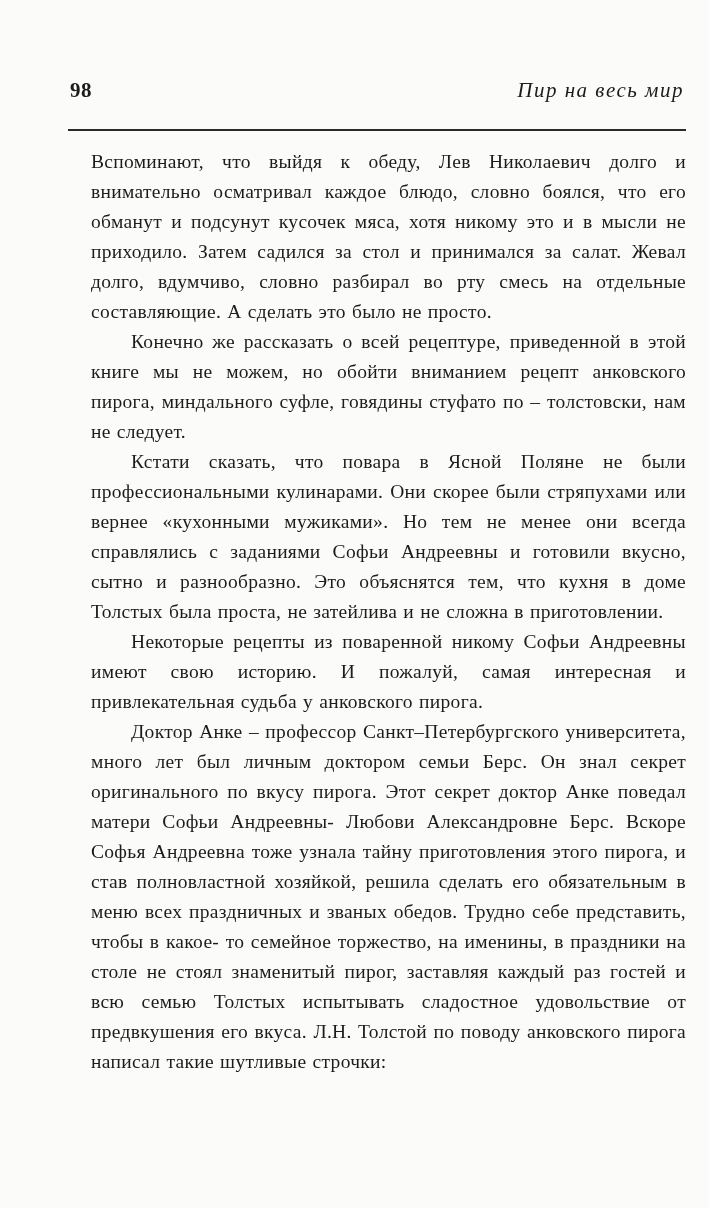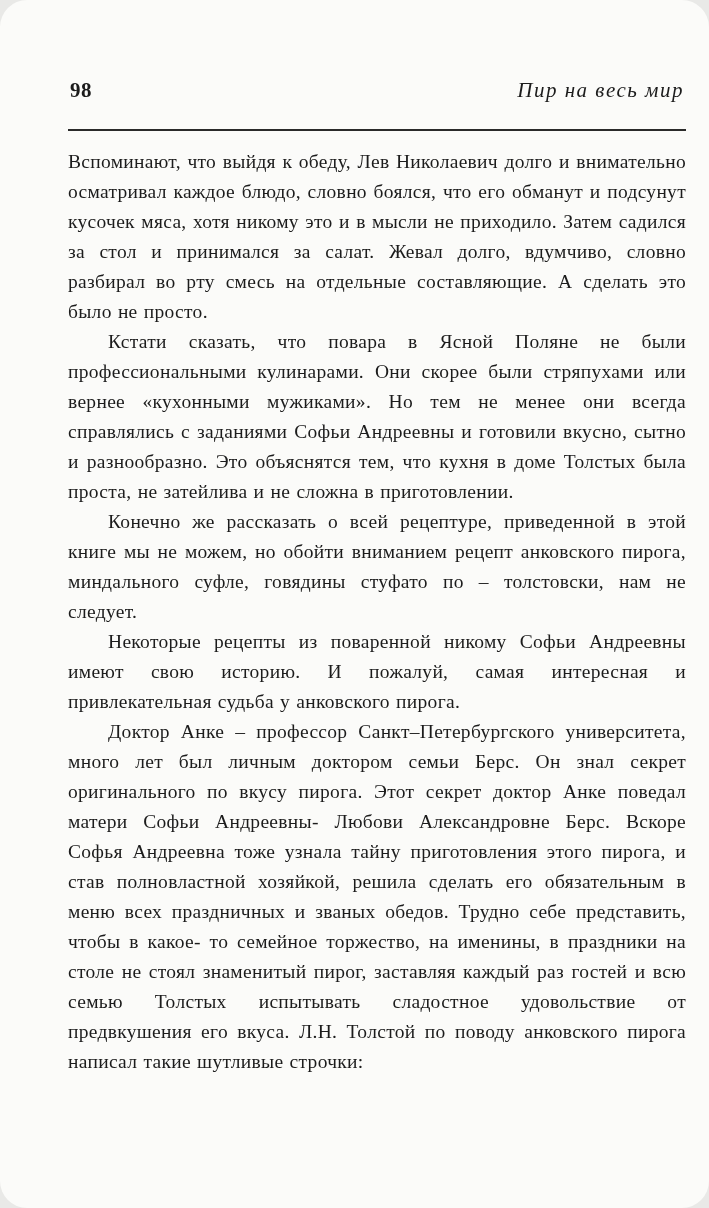--- a/index.html
+++ b/index.html
@@ -10,21 +10,20 @@
   .page {
     position: relative;
     width: 709px;
     height: 1208px;
     margin: 0 auto;
     background: #fbfbf9;
     color: #1c1c1c;
     font-family: "Liberation Serif", "DejaVu Serif", serif;
     overflow: hidden;
     box-sizing: border-box;
-    border-radius: 27px;
   }
   .page-inner {
     position: absolute;
     left: 68px;
     top: 78px;
     width: 618px;
   }
   .running-header {
     display: flex;
     justify-content: space-between;
@@ -47,20 +46,21 @@
     border-top: 2px solid #2a2a2a;
     margin: 0 0 16px 0;
     width: 100%;
   }
   .body-text {
     font-size: 19.5px;
     line-height: 30px;
     text-align: justify;
     letter-spacing: 0.3px;
     word-spacing: 1px;
+    margin-left: 23px;
   }
   .body-text p {
     margin: 0;
     text-indent: 40px;
   }
   .body-text p.no-indent {
     text-indent: 0;
   }
 </style>
 </head>
@@ -71,20 +71,20 @@
 
     <div class="running-header">
       <span class="page-number">98</span>
       <span class="header-title">Пир на весь мир</span>
     </div>
 
     <hr class="header-rule">
 
     <div class="body-text">
       <p class="no-indent">Вспоминают, что выйдя к обеду, Лев Николаевич долго и внимательно осматривал каждое блюдо, словно боялся, что его обманут и подсунут кусочек мяса, хотя никому это и в мысли не приходило. Затем садился за стол и принимался за салат. Жевал долго, вдумчиво, словно разбирал во рту смесь на отдельные составляющие. А сделать это было не просто.</p>
+      <p>Конечно же рассказать о всей рецептуре, приведенной в этой  книге мы не можем, но обойти вниманием рецепт анковского пирога, миндального суфле, говядины стуфато по – толстовски, нам не следует.</p>
       <p>Кстати сказать, что повара в Ясной Поляне не были профессиональными кулинарами. Они скорее были стряпухами или вернее «кухонными мужиками». Но тем не менее они всегда справлялись с заданиями Софьи Андреевны и готовили вкусно, сытно и разнообразно. Это объяснятся тем, что кухня в доме Толстых была проста, не затейлива и не сложна в приготовлении.</p>
-      <p>Конечно же рассказать о всей рецептуре, приведенной в этой  книге мы не можем, но обойти вниманием рецепт анковского пирога, миндального суфле, говядины стуфато по – толстовски, нам не следует.</p>
       <p>Некоторые рецепты из поваренной никому Софьи Андреевны имеют свою историю. И пожалуй, самая интересная и привлекательная судьба у анковского пирога.</p>
       <p>Доктор Анке – профессор Санкт–Петербургского университета, много лет был личным доктором семьи Берс. Он знал секрет оригинального по вкусу пирога. Этот секрет доктор Анке поведал матери Софьи Андреевны- Любови Александровне Берс. Вскоре Софья Андреевна тоже узнала тайну приготовления этого пирога, и став полновластной хозяйкой, решила сделать его обязательным в меню всех праздничных и званых обедов. Трудно себе представить, чтобы в какое- то семейное торжество, на именины, в праздники на столе не стоял знаменитый пирог, заставляя каждый раз гостей  и всю семью Толстых испытывать сладостное удовольствие от предвкушения его вкуса. Л.Н. Толстой по поводу анковского пирога написал такие шутливые строчки:</p>
     </div>
 
   </div>
 </div>
 
 </body></html>

